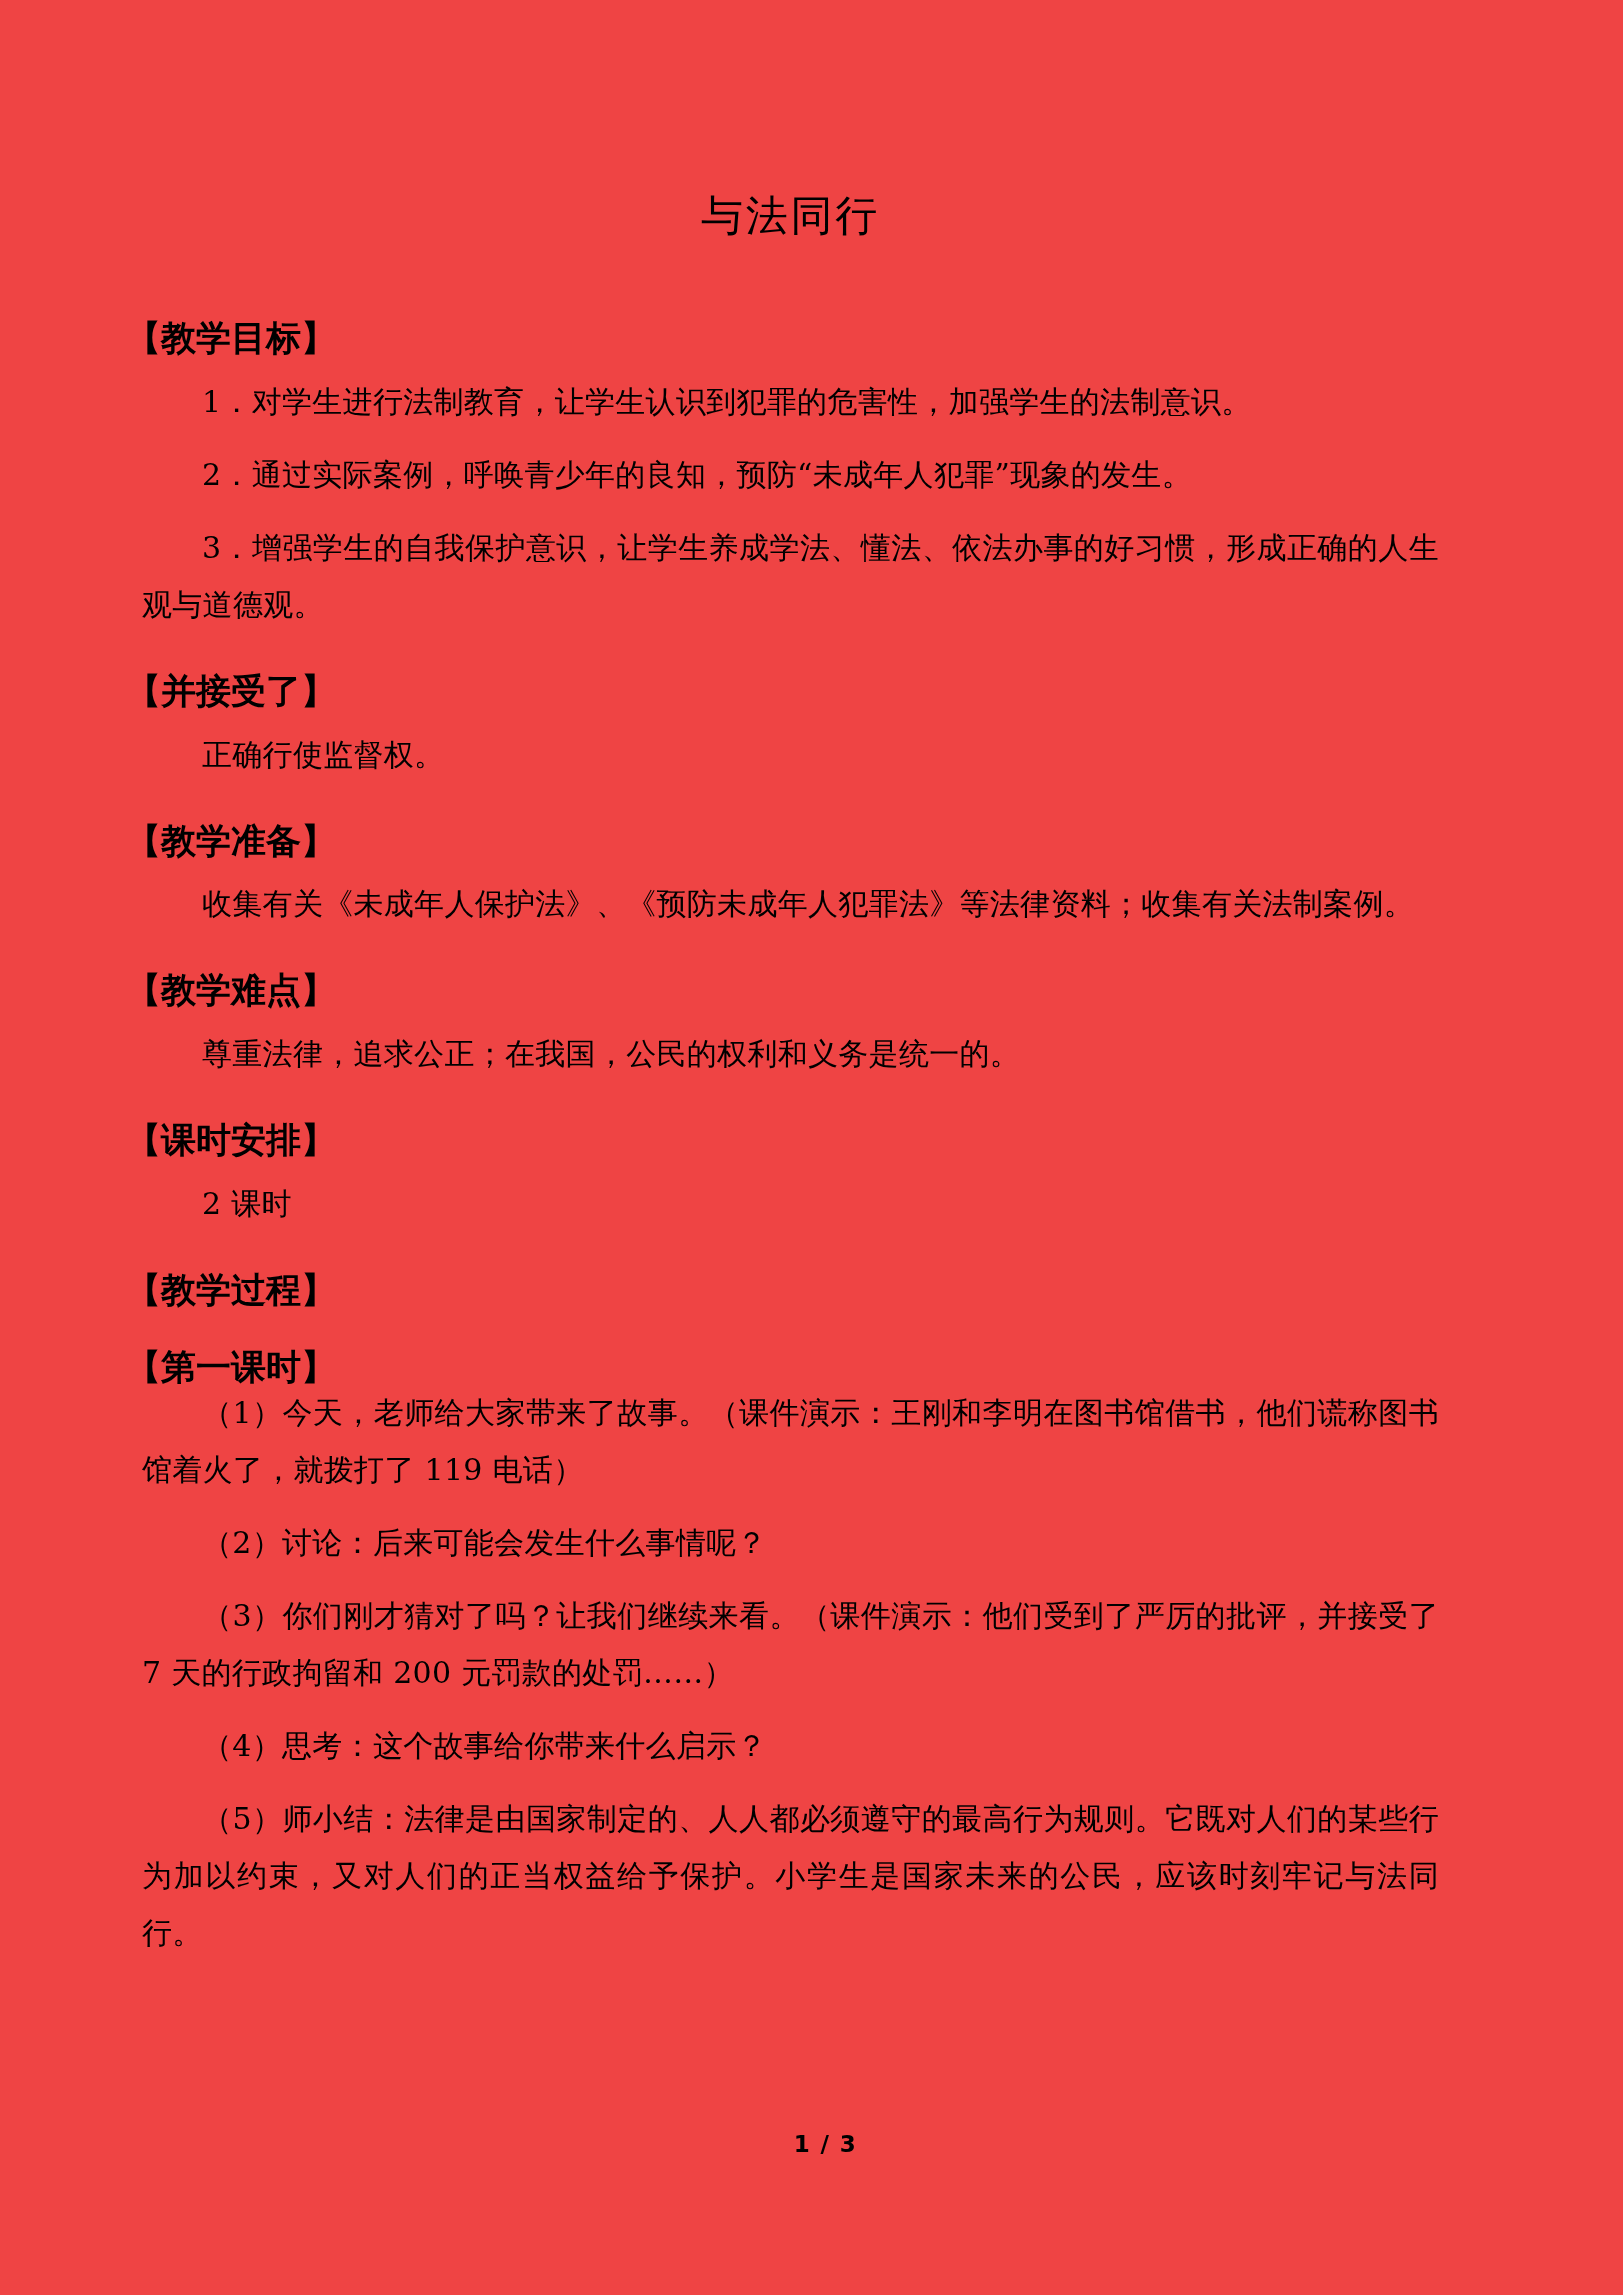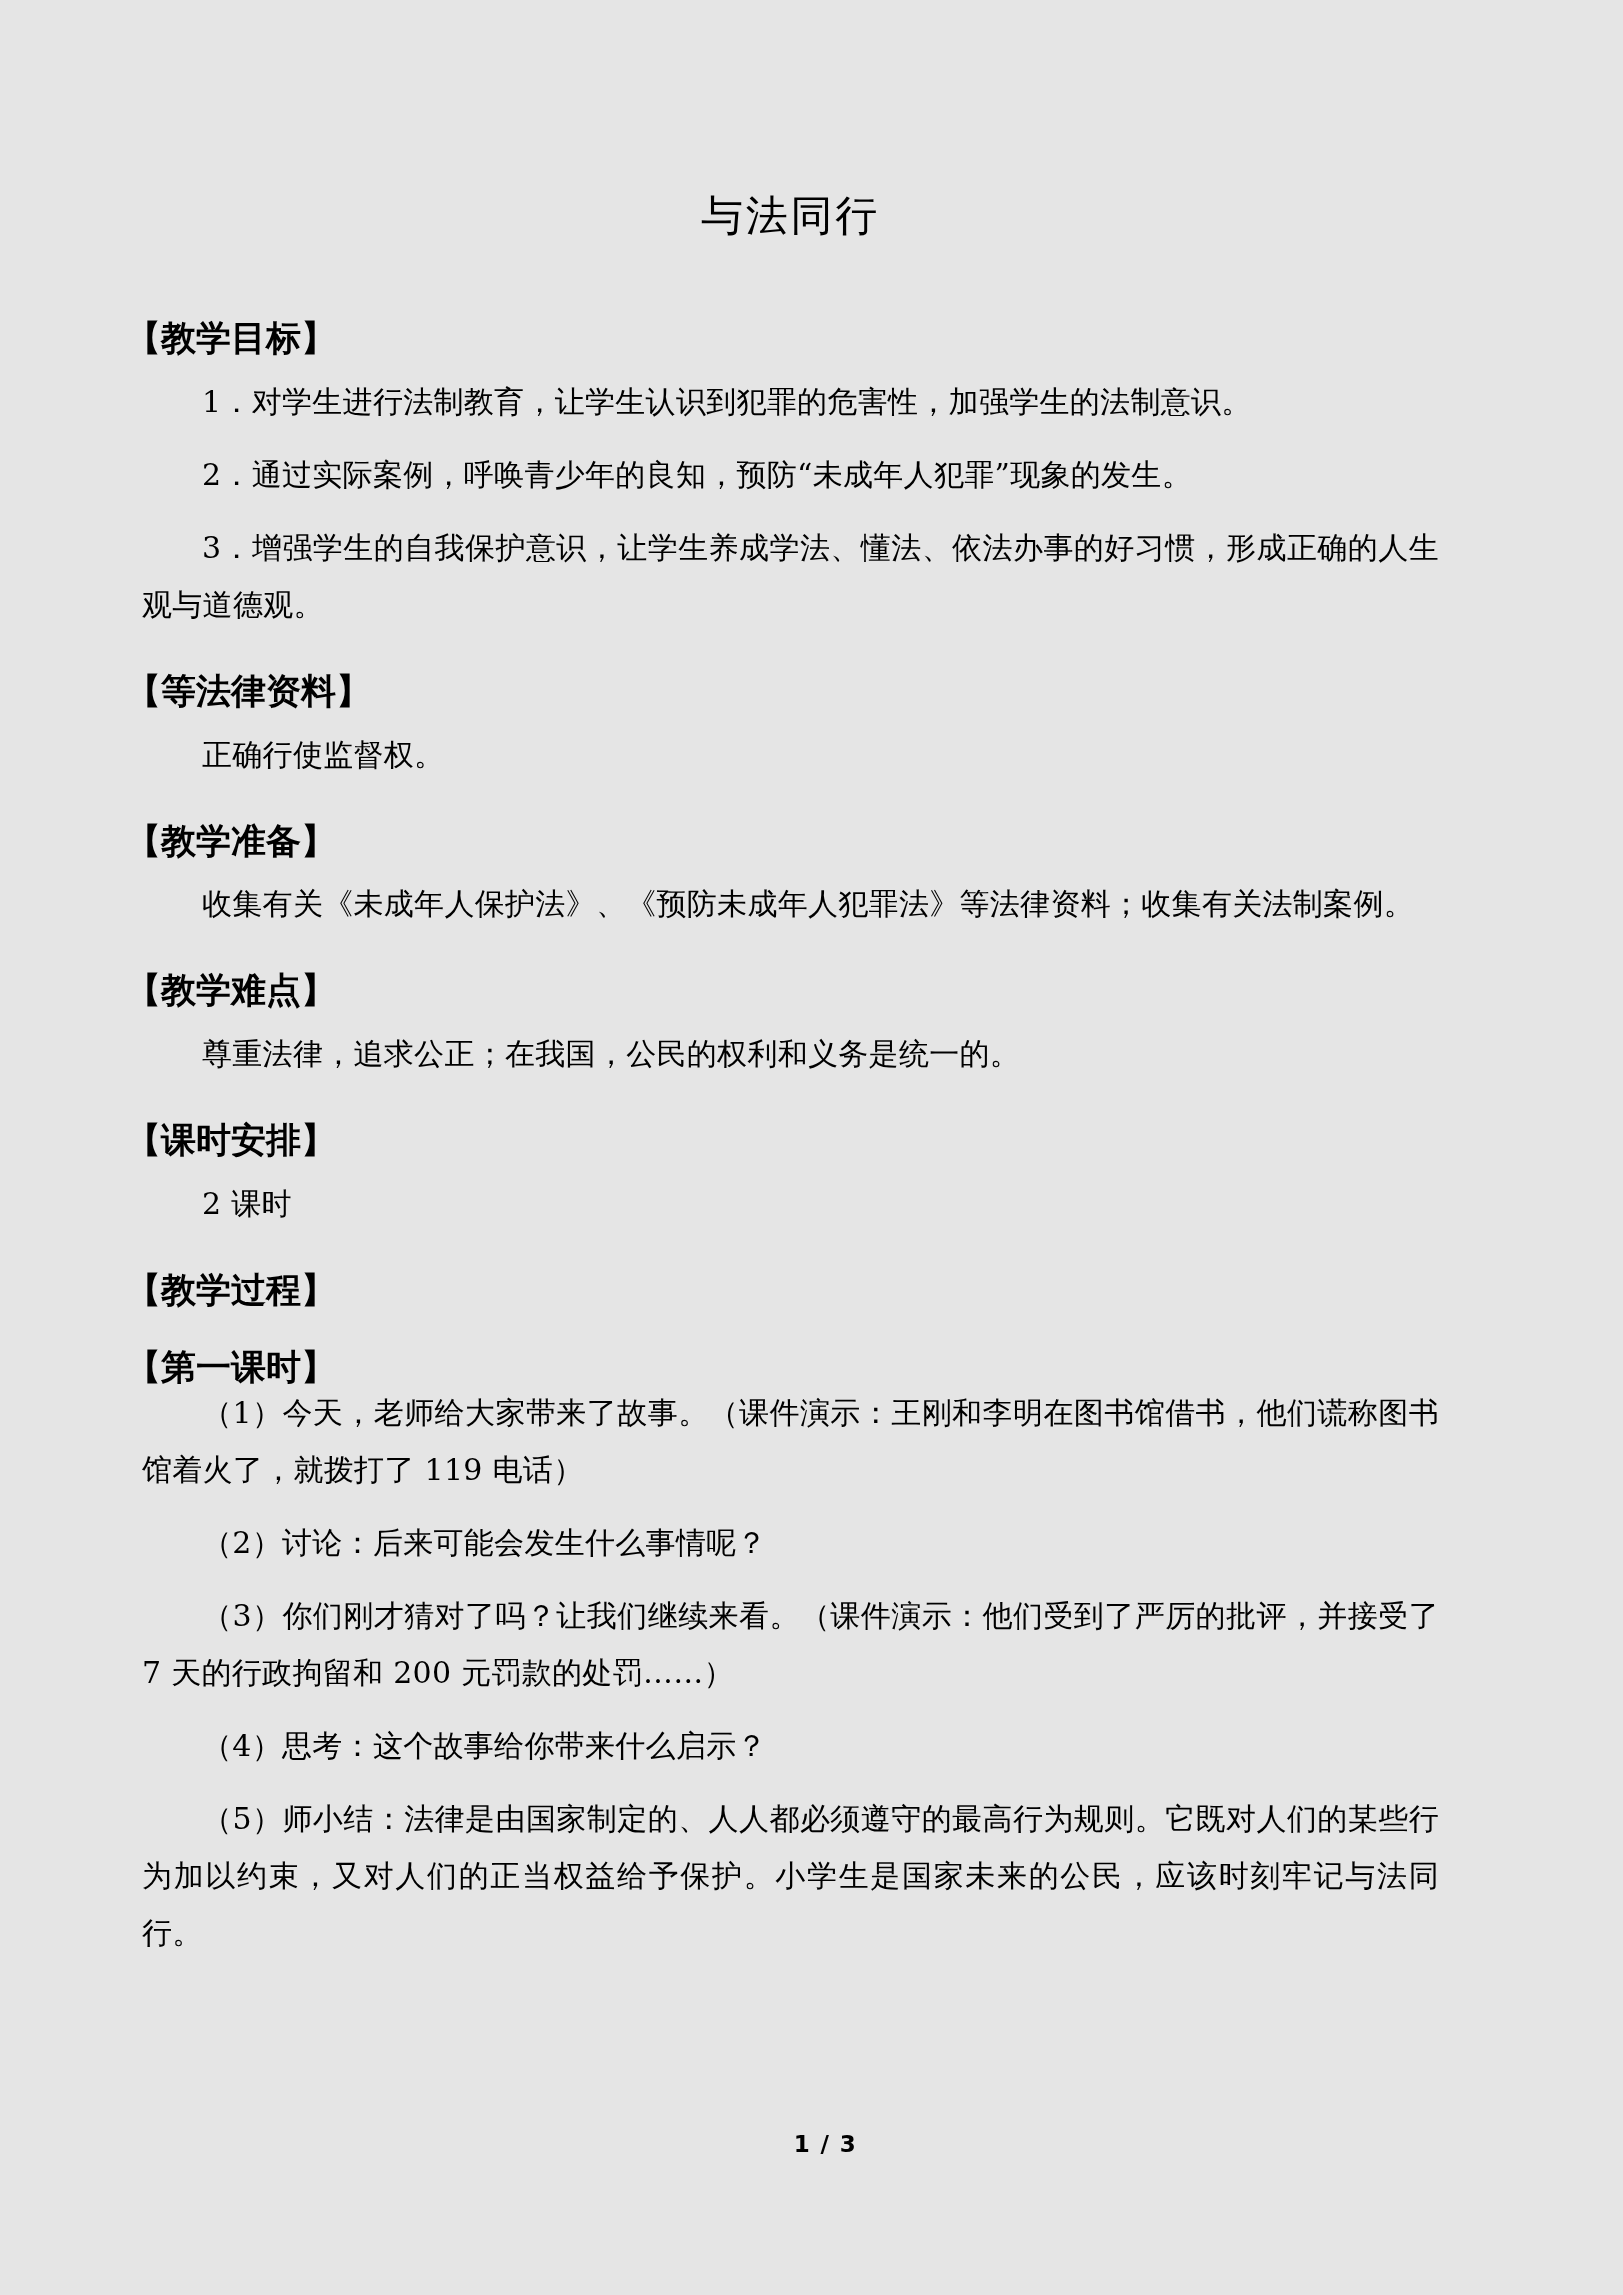--- a/index.html
+++ b/index.html
@@ -8,21 +8,21 @@
     background: #ffffff;
   }
   body {
     font-family: "DejaVu Serif", "Liberation Serif", serif;
     color: #000000;
   }
   .page {
     width: 1623px;
     height: 2295px;
     position: relative;
-    background: #e5e5e5;
+    background: #ef4444;
     box-sizing: border-box;
     padding: 0;
     overflow: hidden;
     text-decoration: underline;
   }
   .content {
     position: absolute;
     left: 126px;
     top: 0;
     width: 1329px;
@@ -92,21 +92,21 @@
     <h1 class="doc-title">与法同行</h1>
 
     <div>
       <div class="section-heading" style="margin-top:79px;">【教学目标】</div>
       <p class="body-para indent para-block">1．对学生进行法制教育，让学生认识到犯罪的危害性，加强学生的法制意识。</p>
       <p class="body-para indent tight">2．通过实际案例，呼唤青少年的良知，预防“未成年人犯罪”现象的发生。</p>
       <p class="body-para indent tight">3．增强学生的自我保护意识，让学生养成学法、懂法、依法办事的好习惯，形成正确的人生观与道德观。</p>
     </div>
 
     <div>
-      <div class="section-heading h-gap-top">【等法律资料】</div>
+      <div class="section-heading h-gap-top">【并接受了】</div>
       <p class="body-para indent para-block">正确行使监督权。</p>
     </div>
 
     <div>
       <div class="section-heading h-gap-top">【教学准备】</div>
       <p class="body-para indent para-block">收集有关《未成年人保护法》、《预防未成年人犯罪法》等法律资料；收集有关法制案例。</p>
     </div>
 
     <div>
       <div class="section-heading h-gap-top">【教学难点】</div>

